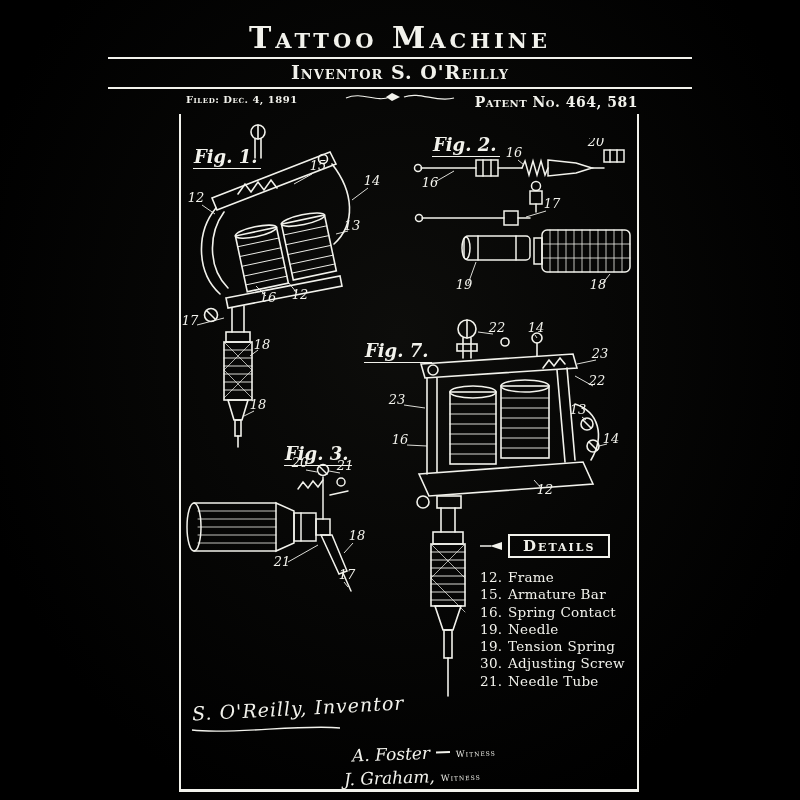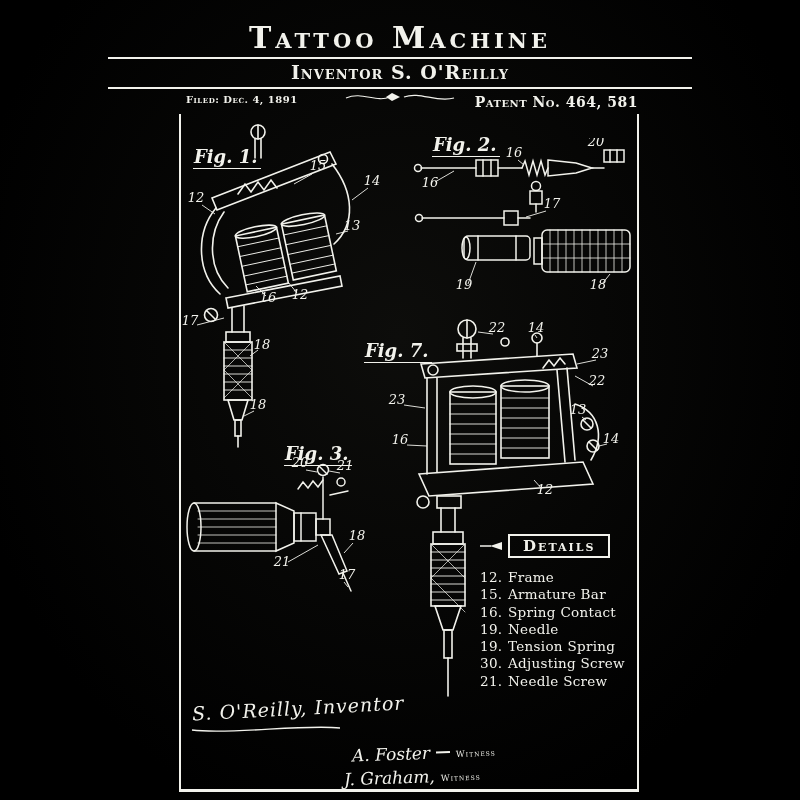--- a/index.html
+++ b/index.html
@@ -317,21 +317,21 @@
       <div class="d-row">
           <span class="d-num">19.</span>
           <span class="d-name">Tension Spring</span>
         </div>
       <div class="d-row">
           <span class="d-num">30.</span>
           <span class="d-name">Adjusting Screw</span>
         </div>
       <div class="d-row">
           <span class="d-num">21.</span>
-          <span class="d-name">Needle Screw</span>
+          <span class="d-name">Needle Tube</span>
         </div>
     </div>
   </div>
 
   <div class="sig-inventor">S. O'Reilly, Inventor</div>
   <svg class="sig-swash" width="152" height="10" viewBox="0 0 152 10">
     <path d="M2,6 C40,11 112,0 150,4" stroke="#f2f2ec" stroke-width="1.3" fill="none"></path>
   </svg>
 
   <div class="sig-witness" id="witness1">

